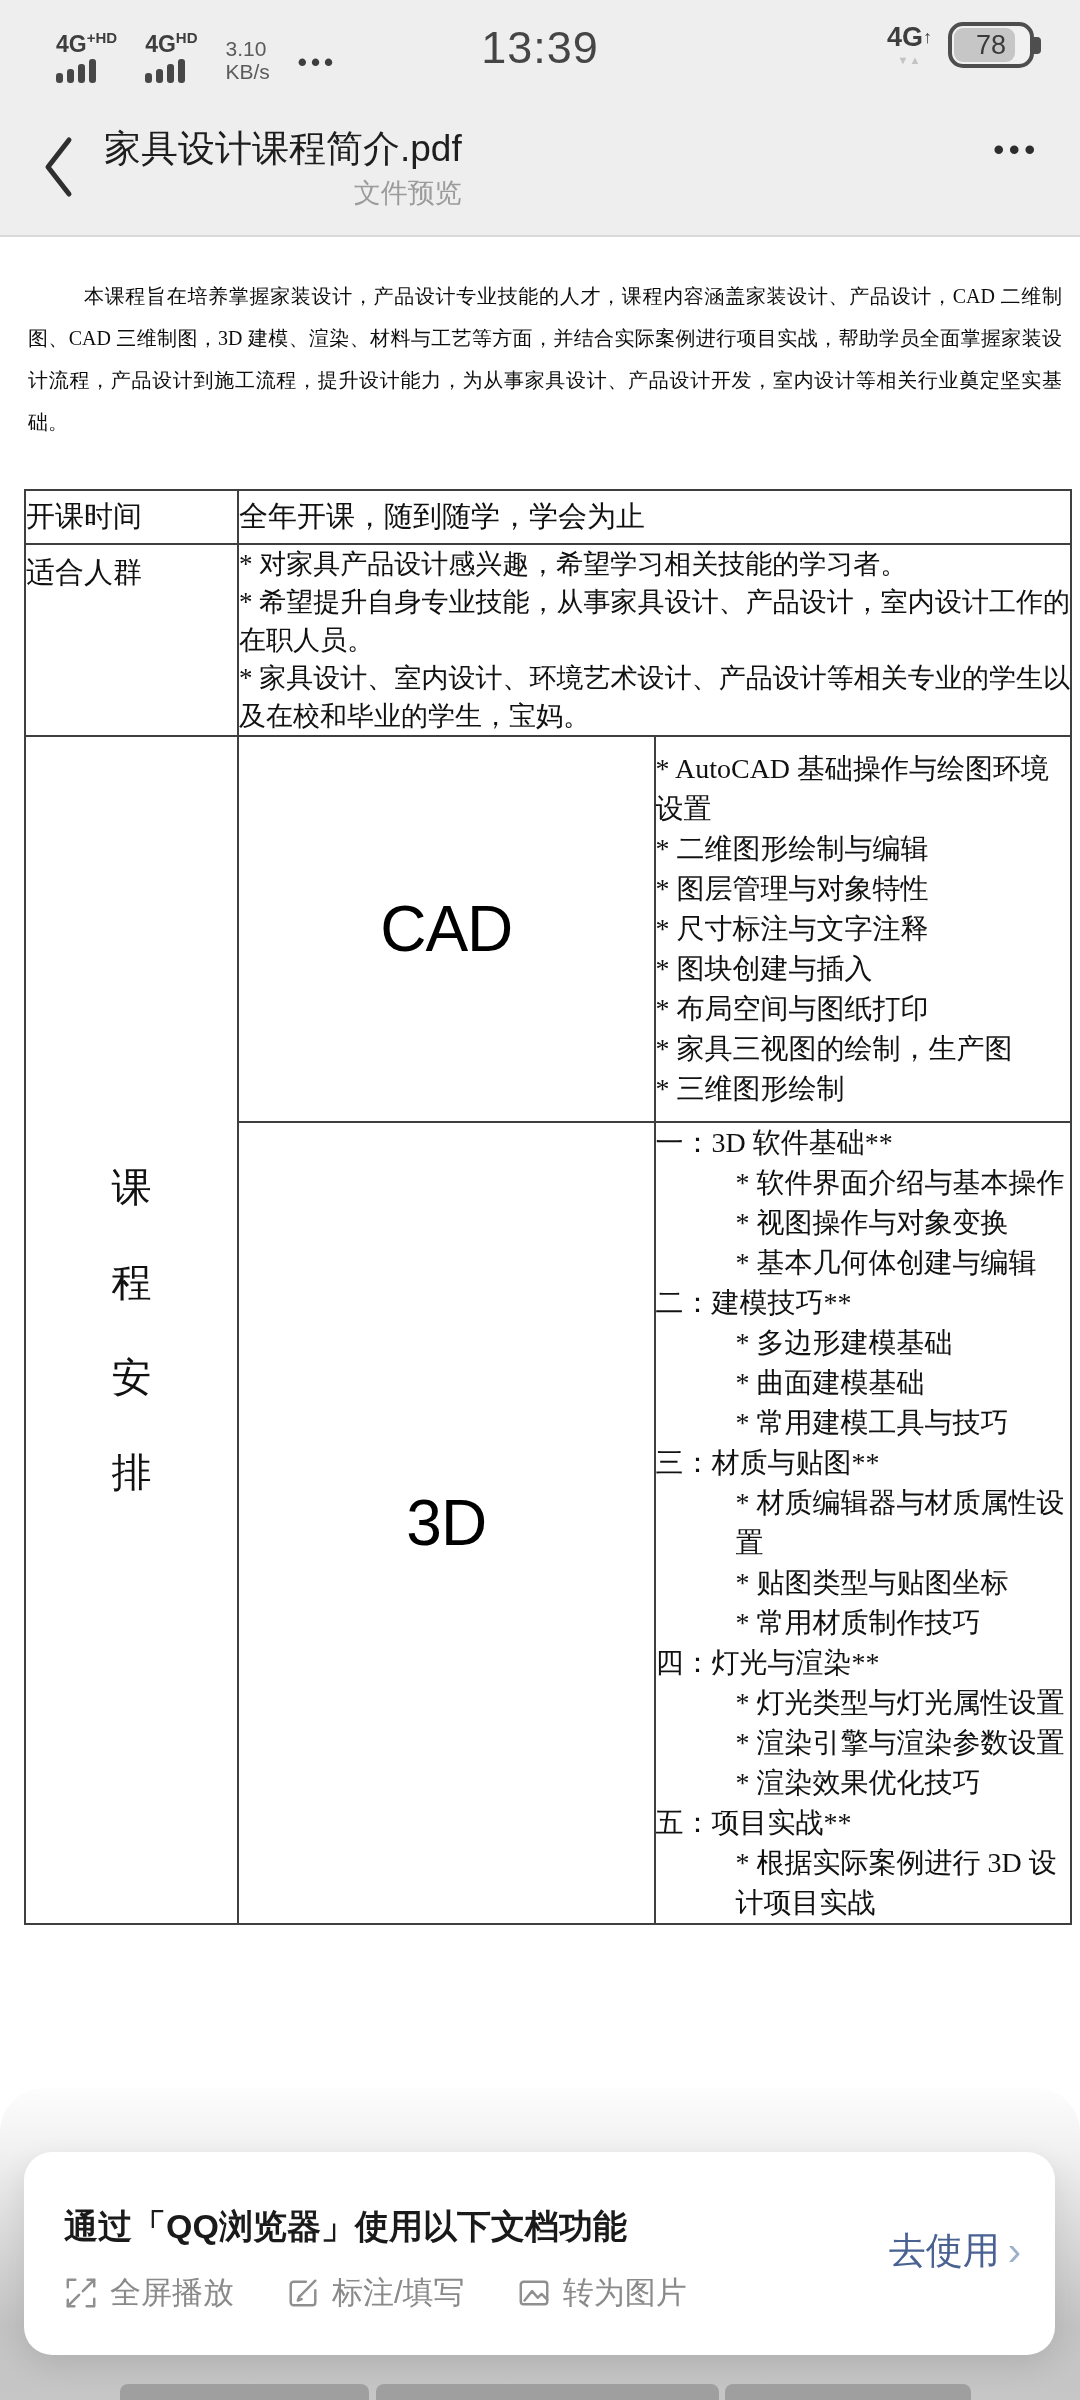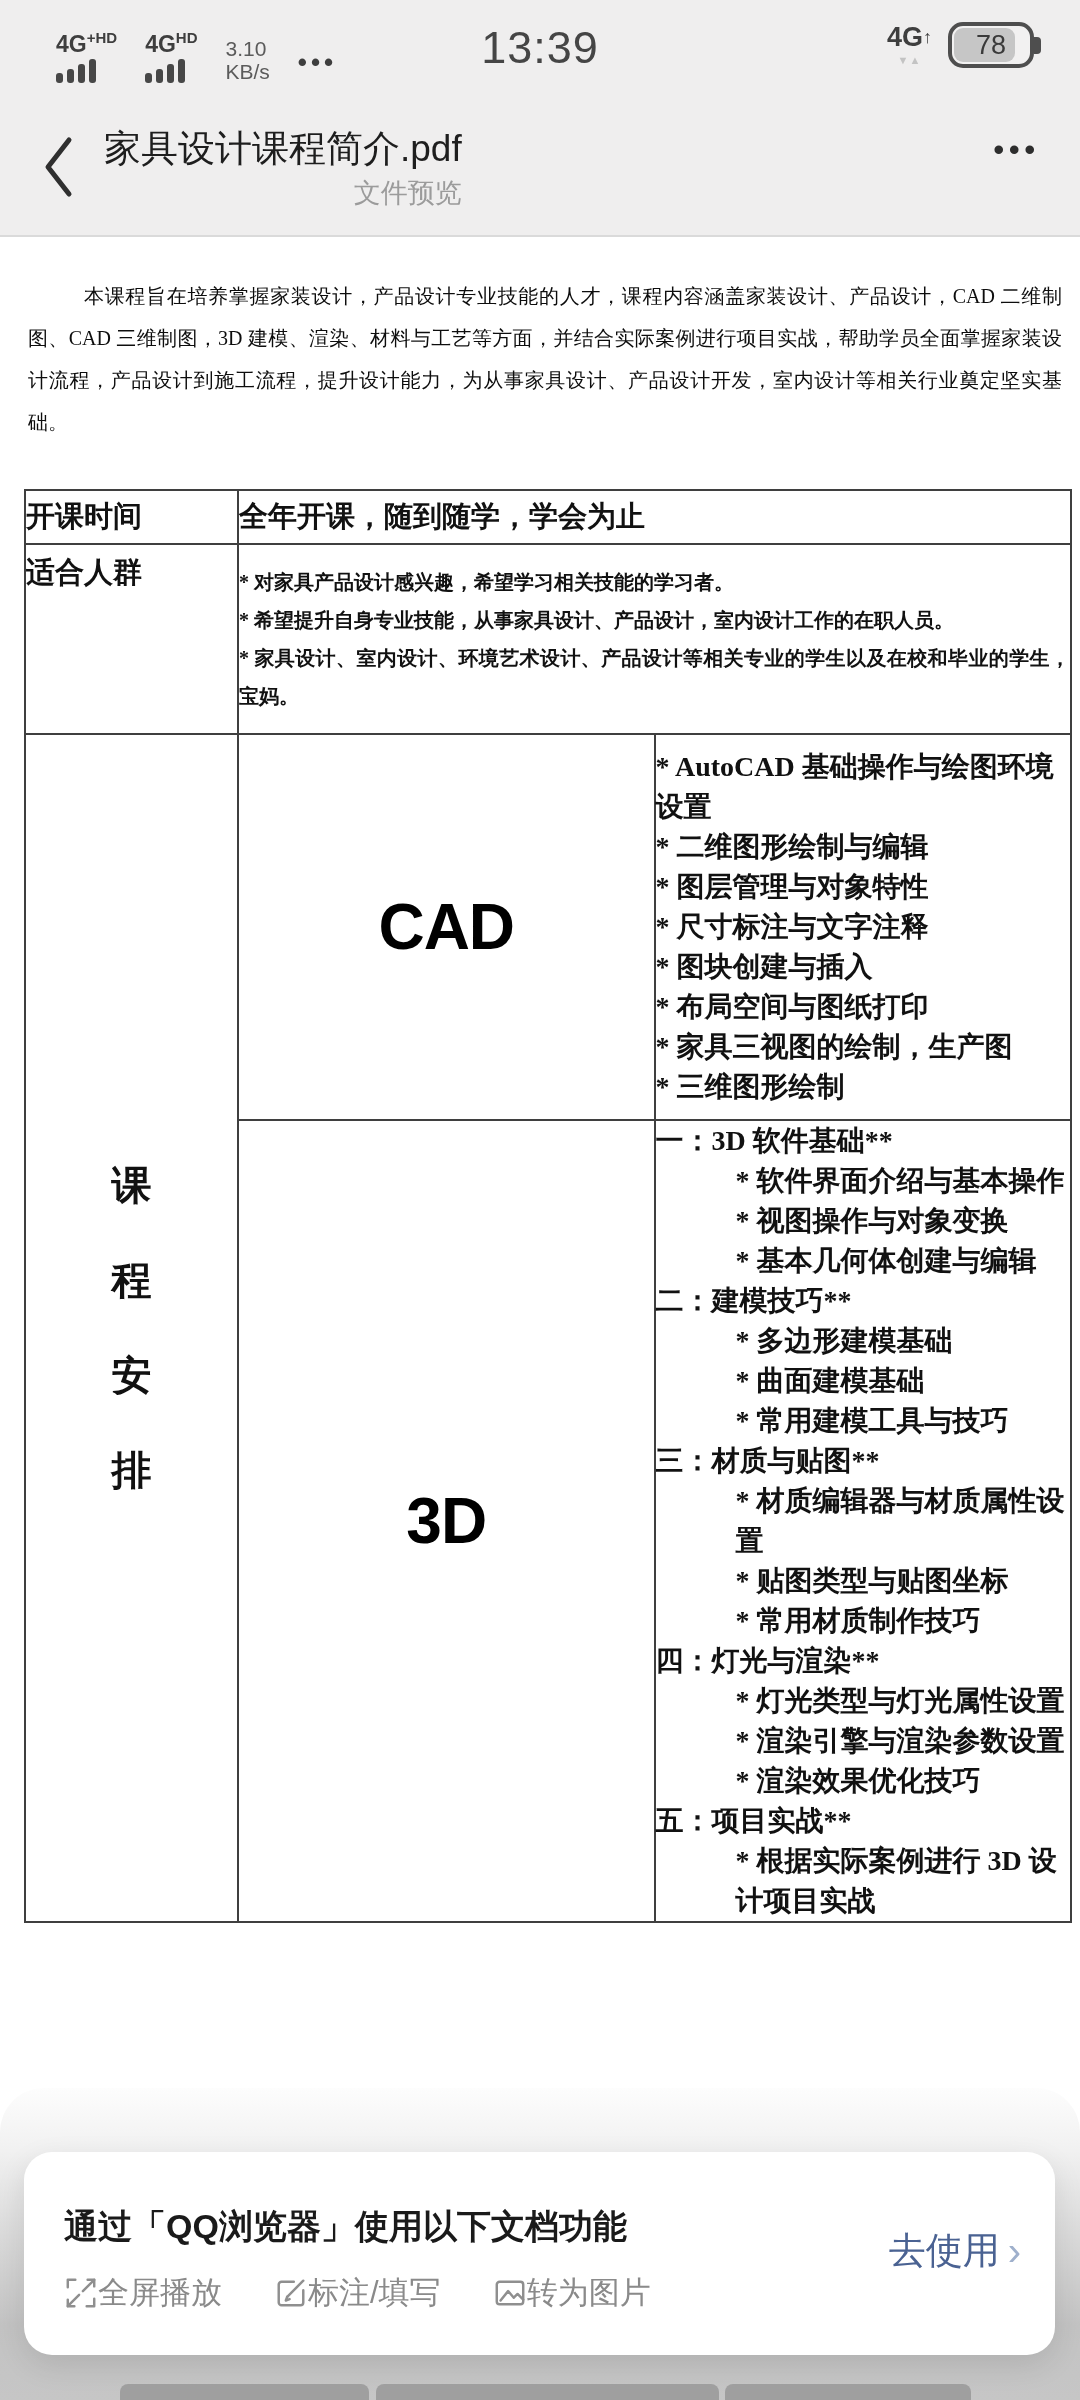--- a/index.html
+++ b/index.html
@@ -37,43 +37,43 @@
   .header-subtitle{font-size:27px;color:#9b9b9b;line-height:30px;margin-top:8px;}
   .menu-button{position:absolute;right:40px;top:38px;font-size:30px;font-weight:700;color:#2d2d2d;letter-spacing:5px;}
 
   
   .doc-area{position:absolute;top:237px;left:0;right:0;height:1853px;background:#ffffff;overflow:hidden;}
   .doc-title{margin:54px 0 0 0;text-align:center;font-size:44px;font-weight:700;color:#000;
              font-family:"Liberation Sans",sans-serif;letter-spacing:2px;}
   .doc-intro{margin:38px 18px 0 28px;font-size:20px;line-height:42px;color:#0d0d0d;
              text-align:justify;text-indent:56px;font-family:"Liberation Serif",serif;}
   table.course-table{margin:46px 0 0 24px;width:1048px;border-collapse:collapse;table-layout:fixed;
-             font-family:"Liberation Serif",serif;color:#111;font-weight:bold;}
+             font-family:"Liberation Serif",serif;color:#111;}
   table.course-table td{border:2px solid #3f3f3f;padding:0;vertical-align:middle;box-sizing:border-box;}
   td.c-label{width:213px;font-size:29px;padding-left:16px;}
   td.c-label.top{vertical-align:top;padding-top:8px;}
   td.c-value{font-size:29px;padding-left:14px;}
-  td.c-list{font-size:20px;line-height:38px;padding:4px 8px 4px 14px;text-align:justify;margin-left:32px;}
+  td.c-list{font-size:27px;line-height:38px;padding:4px 8px 4px 14px;text-align:justify;margin-left:32px;}
   td.c-big{width:142px;text-align:center;font-family:"Liberation Sans",sans-serif;
            font-size:64px;color:#000;letter-spacing:-1px;padding:0;}
   td.c-cad{font-size:28px;line-height:40px;padding-left:16px;}
   td.c-3d{font-size:28px;line-height:40px;padding:8px 4px 8px 16px;vertical-align:middle;margin-left:44px;}
   .vlabel{display:flex;flex-direction:column;align-items:center;justify-content:center;gap:40px;
           height:100%;font-size:40px;color:#111;}
   .sec-item{padding-left:80px;}
   tr.r1{height:54px}tr.r2{height:190px}tr.r3{height:386px}tr.r4{height:722px}
 
   
   .bottom-sheet{position:absolute;top:2088px;left:0;right:0;height:312px;border-radius:44px 44px 0 0;
         background:linear-gradient(180deg,#fdfdfd 0%,#f1f1f1 20%,#d8d8d8 50%,#c3c3c3 76%,#c6c6c6 100%);}
   .banner-card{position:absolute;left:24px;right:25px;top:2152px;height:203px;background:#ffffff;
         border-radius:28px;box-shadow:0 10px 30px rgba(0,0,0,.10);}
   .banner-title{position:absolute;left:40px;top:52px;font-size:34px;font-weight:600;color:#1a1a1a;}
   .banner-actions{position:absolute;left:40px;top:120px;display:flex;align-items:center;gap:52px;}
-  .func-item{display:flex;align-items:center;color:#8a8a8a;font-size:31px;}
+  .func-item{display:flex;align-items:center;gap:12px;color:#8a8a8a;font-size:31px;}
   .func-item svg{display:block;}
   .go-use{position:absolute;right:34px;top:74px;display:flex;align-items:center;gap:8px;}
   .go-use .go-label{font-size:37px;font-weight:500;color:#4a6292;}
   .go-use .go-chev{font-size:40px;color:#9fb0cc;line-height:40px;}
   .bottom-tabs{position:absolute;top:2384px;left:0;right:0;height:16px;}
   .tab-rect{position:absolute;top:0;height:22px;background:#9f9f9f;border-radius:8px 8px 0 0;}
   .tab-rect.t1{left:120px;width:249px;}
   .tab-rect.t2{left:376px;width:343px;}
   .tab-rect.t3{left:725px;width:246px;}
 </style>

